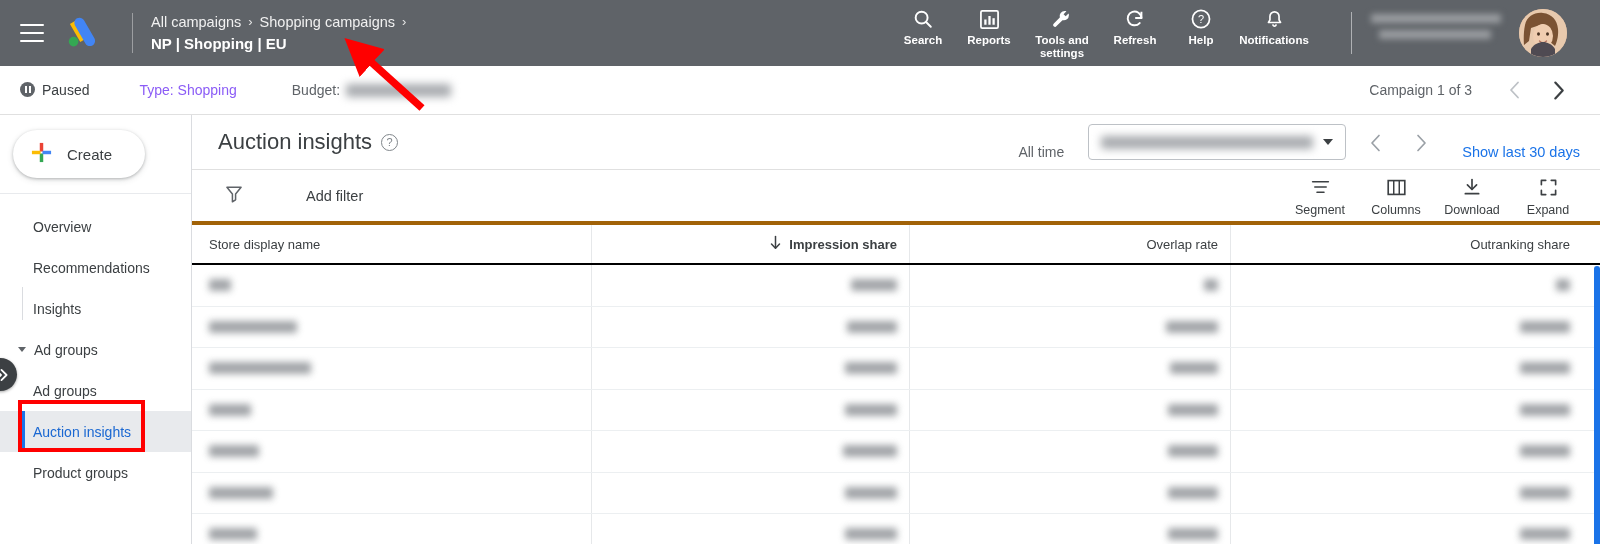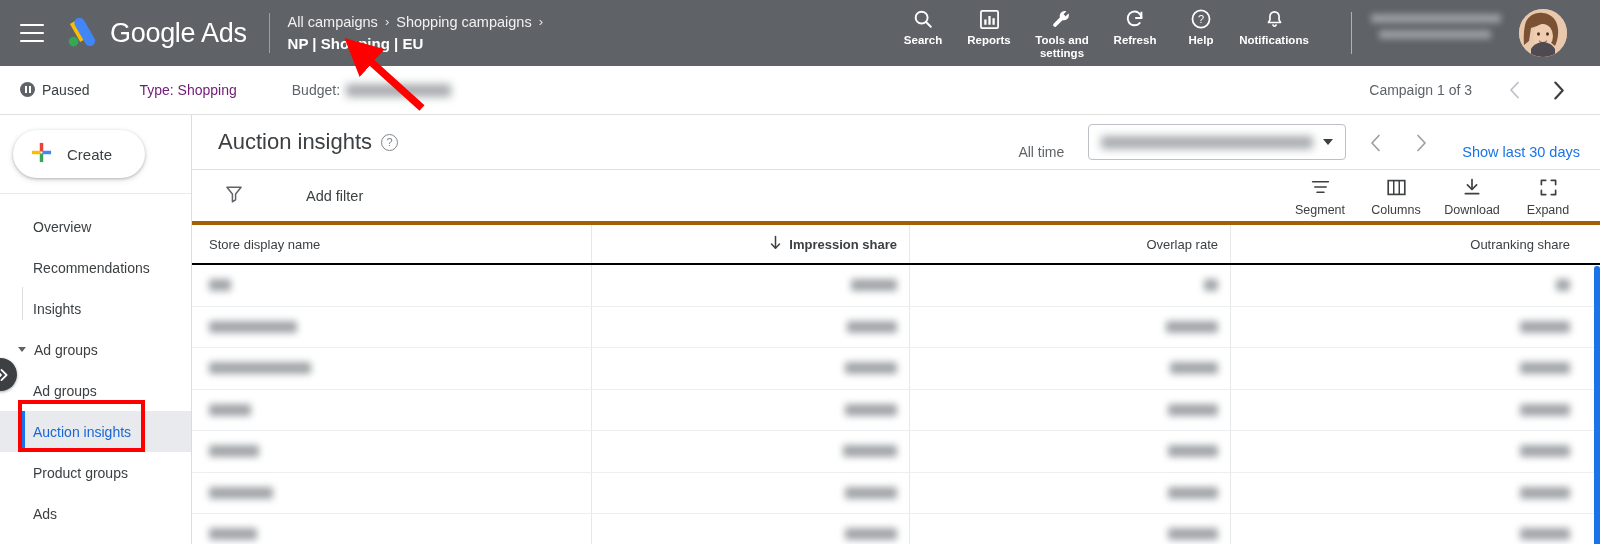--- a/index.html
+++ b/index.html
@@ -79,21 +79,21 @@
     background: #fff; border-bottom: 1px solid #e0e0e0;
     display: flex; align-items: center; font-size: 14px; color: #3c4043;
   }
   .st-item { display: flex; align-items: flex-start; }
   .st-paused { margin-left: 20px; gap: 7px; }
   .pause-icon {
     width: 15px; height: 15px; border-radius: 50%; background: #5f6368;
     display: flex; align-items: center; justify-content: center; gap: 2px;
   }
   .pause-icon i { width: 2px; height: 7px; background: #fff; display: block; }
-  .st-type { margin-left: 50px; color: #701a75; }
+  .st-type { margin-left: 50px; color: #8b5cf6; }
   .st-budget { margin-left: 55px; color: #5f6368; display: flex; align-items: center; }
   .budget-blur {
     display: inline-block; width: 105px; height: 13px; margin-left: 6px;
     background: #a8abaf; border-radius: 2px; filter: blur(4px);
   }
   .campaign-nav {
     position: absolute; right: 24px; display: flex; align-items: center; gap: 11px;
   }
   .camp-label { font-size: 14px; color: #5f6368; margin-right: 14px; }
   .nav-chev {
@@ -239,21 +239,20 @@
     </div>
 
     <div class="ads-logo-wrap">
       <span class="ads-mark">
         <svg width="36" height="32" viewBox="0 0 36 32">
           <path d="M12.2 3.3 L22.6 21.3 L16.3 25.0 L5.9 7.0 Z" fill="#fbbc04"></path>
           <path d="M20.0 3.3 L30.4 21.3 C31.8 23.9 30.9 27.0 28.4 28.4 C25.9 29.8 22.8 28.9 21.4 26.4 L11.0 8.4 C9.6 5.8 10.5 2.7 13.0 1.3 C15.5 -0.1 18.6 0.8 20.0 3.3 Z" fill="#4285f4"></path>
           <circle cx="9.6" cy="24.6" r="4.8" fill="#34a853"></circle>
         </svg>
       </span>
-      <span class="ads-wordmark">Google Ads</span>
     </div>
 
     <div class="hdr-divider"></div>
 
     <div class="breadcrumb">
       <div class="bc-line1">
         <span>All campaigns</span>
         <span class="bc-sep">›</span>
         <span>Shopping campaigns</span>
         <span class="bc-sep">›</span>
@@ -402,23 +401,20 @@
       </div>
       <div class="nav-item sub">
         <span>Ad groups</span>
       </div>
       <div class="nav-item sub selected">
         <span>Auction insights</span>
       </div>
       <div class="nav-item sub">
         <span>Product groups</span>
       </div>
-      <div class="nav-item sub">
-        <span>Ads</span>
-      </div>
     </div>
     <div class="sub-rail"></div>
   </div>
 
   <div class="collapse-handle">
     <svg width="15" height="14" viewBox="0 0 16 14" fill="none" stroke="#fff" stroke-width="1.9" stroke-linecap="round" stroke-linejoin="round">
       <polyline points="3,1.5 8.5,7 3,12.5"></polyline>
         <polyline points="9,1.5 14.5,7 9,12.5"></polyline>
     </svg>
   </div>

